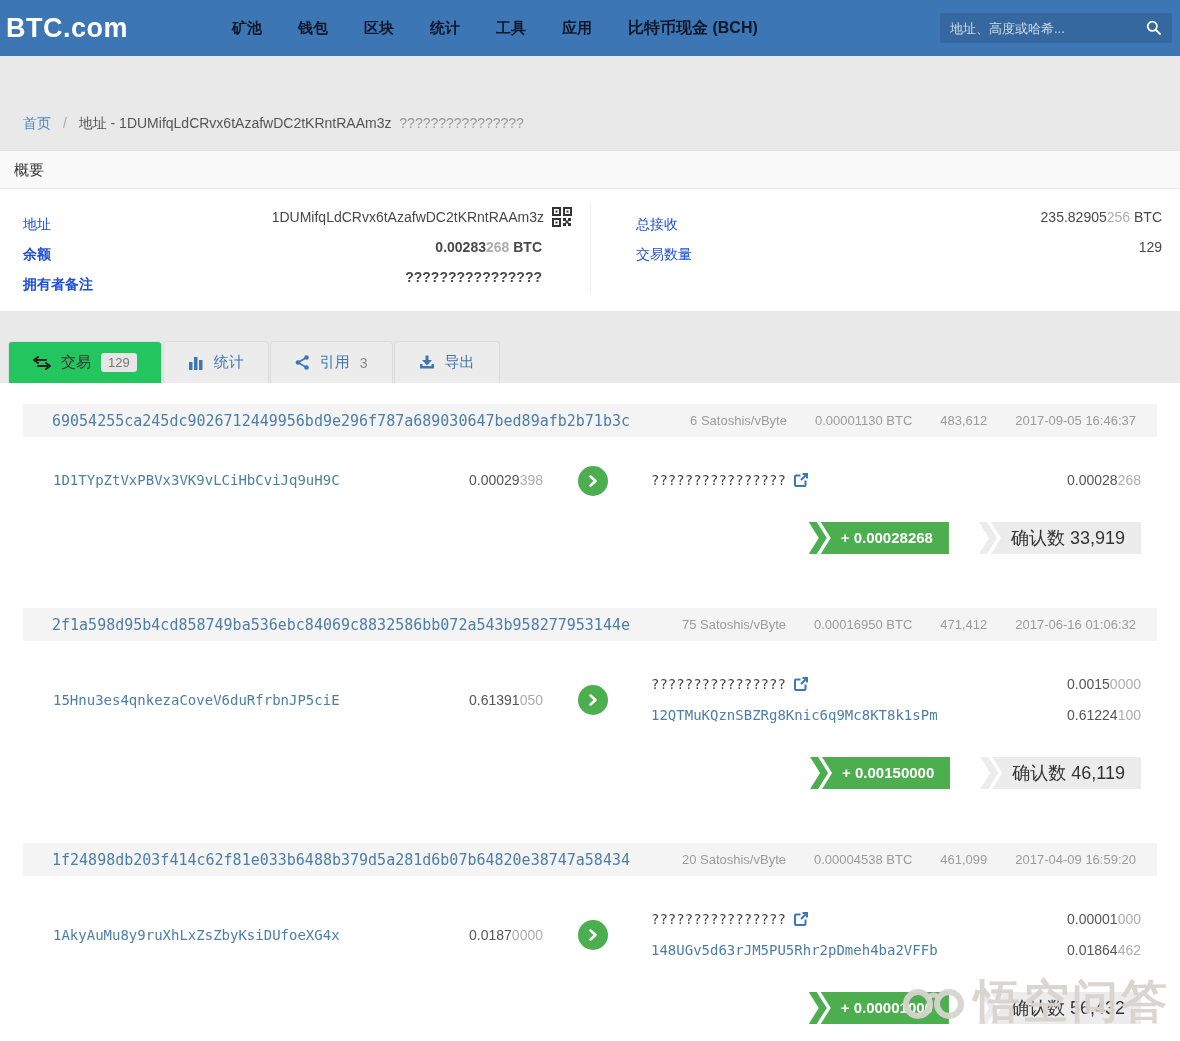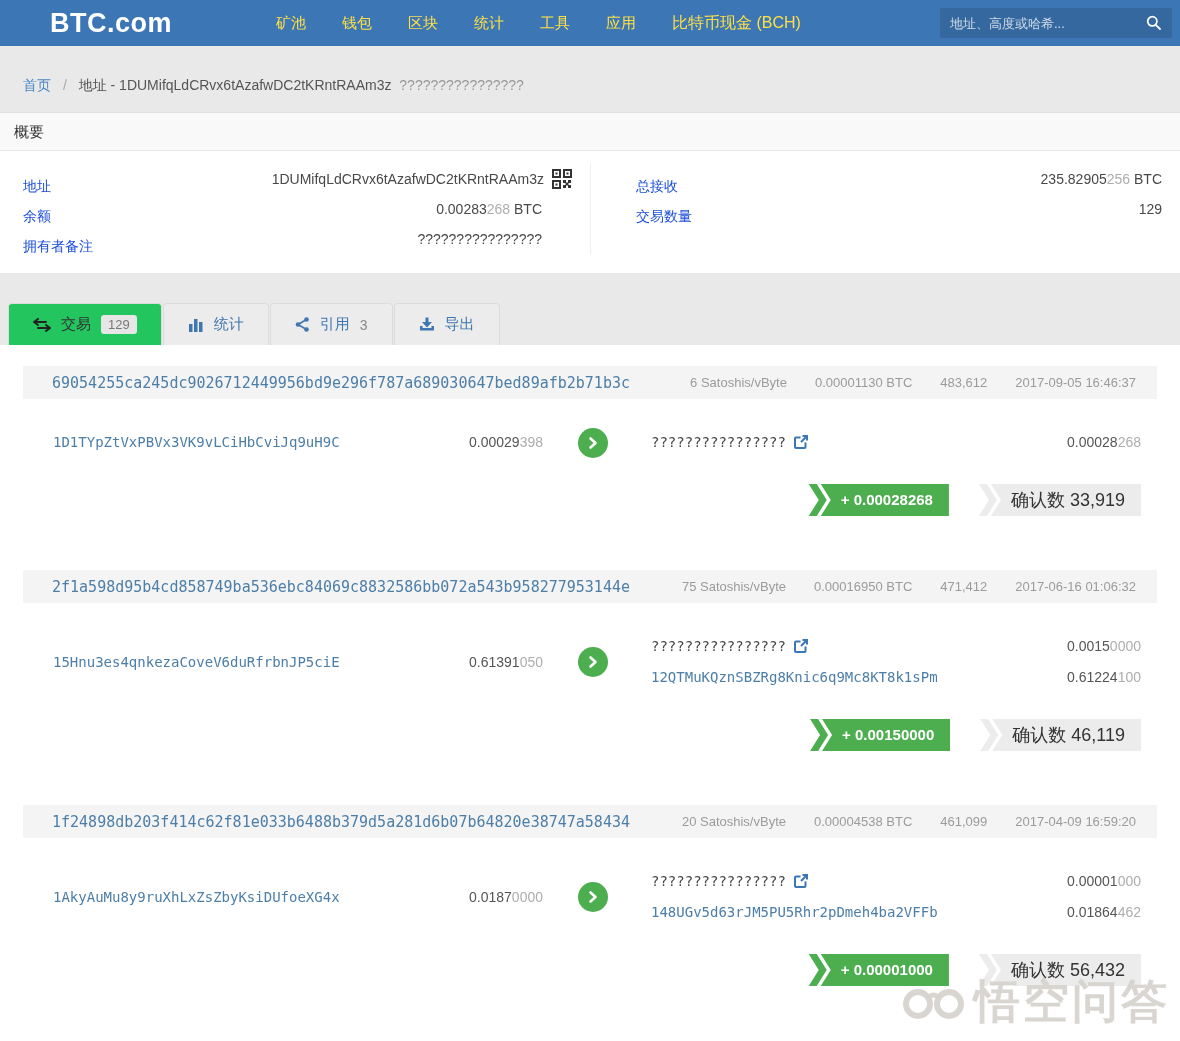--- a/index.html
+++ b/index.html
@@ -1,50 +1,50 @@
 <!DOCTYPE html>
 <html><head>
 <meta charset="utf-8">
 <style>
   * { margin:0; padding:0; box-sizing:border-box; }
   html,body { width:1180px; height:1041px; overflow:hidden; background:#e9e9e9;
               font-family:"Liberation Sans","DejaVu Sans",sans-serif; }
   .mono { font-family:"DejaVu Sans Mono",monospace;margin-left:8px; }
 
   
-  .nav { height:46px; background:#3c76b5; display:flex; align-items:center; position:relative;padding-left:44px; }
+  .nav { height:56px; background:#3c76b5; display:flex; align-items:center; position:relative; }
   .logo { color:#fff; font-size:27px; font-weight:bold; margin-left:6px; letter-spacing:.5px; }
   .menu { display:flex; margin-left:104px; align-items:center; }
-  .menu-item { color:#fde047; font-size:15px; font-weight:normal; margin-right:36px; cursor:pointer; white-space:nowrap; }
+  .menu-item { color:#0f172a; font-size:15px; font-weight:bold; margin-right:36px; cursor:pointer; white-space:nowrap; }
   .menu-item.coin { font-size:16px; }
   .searchbox { margin-left:auto; margin-right:8px; width:232px; height:30px; background:#35689e;
                border-radius:2px; display:flex; align-items:center; }
   .searchbox input { flex:1; background:transparent; border:none; outline:none; color:#fff;
                      font-size:13px; padding:0 10px; font-family:inherit; }
   .searchbox input::placeholder { color:rgba(255,255,255,.75); }
   .search-ic { width:16px; height:16px; margin-right:10px; flex:none; }
 
   
-  .crumbbar { padding:31px 23px 17px; font-size:14px; }
+  .crumbbar { padding:31px 23px 17px; font-size:14px;margin-top:28px; }
   .crumb-home { color:#4a87c4; text-decoration:none; cursor:pointer; }
   .crumb-sep { color:#aaa; margin:0 8px; }
   .crumb-cur { color:#555; }
   .crumb-note { color:#999; margin-left:4px; }
 
   
   .panel { background:#fff; border-top:1px solid #e0e0e0; }
   .panel-h { height:38px; line-height:37px; padding-left:14px; font-size:15px; color:#333;
              background:#f9f9f9; border-bottom:1px solid #e8e8e8; }
   .panel-b { display:flex; padding:13px 0 19px; }
   .col-l { width:590px; padding:0 18px 0 23px; }
   .col-r { flex:1; border-left:1px solid #efefef; padding:0 18px 0 45px; }
   .srow { display:flex; justify-content:space-between; align-items:center; height:30px; font-size:14px; }
   .srow .lbl { color:#1d4ed8; white-space:nowrap;margin-top:15px; }
   .srow .val { color:#484848; text-align:right; display:flex; align-items:center; }
-  .srow.inset { padding-right:30px; }
+  .srow.inset { padding-right:30px;font-weight:bold; }
   .dim { color:#adadad; }
   .qr { width:20px; height:20px; margin-left:8px; flex:none; cursor:pointer; }
 
   
   .tabs { display:flex; padding:30px 0 0 8px; align-items:flex-end; }
   .tab { height:42px; display:flex; align-items:center; padding:0 24px; background:#ececec;
          border:1px solid #dcdcdc; border-bottom:none; border-radius:4px 4px 0 0; margin-right:1px;
          font-size:15px; color:#4077b0; cursor:pointer; white-space:nowrap; }
   .tab.active { background:#22c55e; color:#333; }
   .tab svg { margin-right:10px; }

